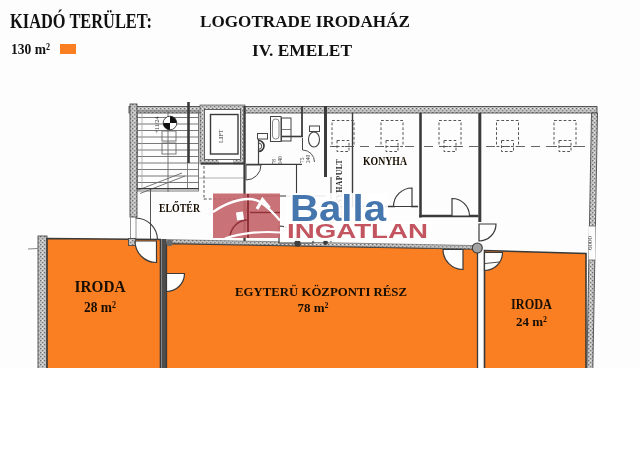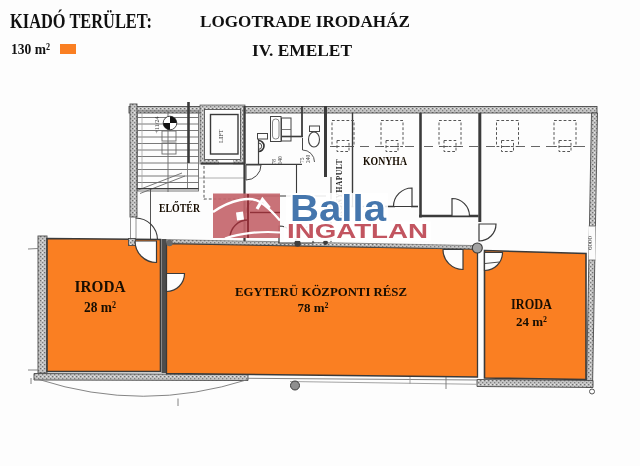--- a/index.html
+++ b/index.html
@@ -1,16 +1,16 @@
 <!DOCTYPE html>
 <html><head>
 <meta charset="utf-8">
 <style>
   html,body{margin:0;padding:0;background:#ffffff;}
-  .page{position:relative;width:640px;height:466px;background:#fdfdfd;overflow:hidden;
+  .page{position:relative;width:640px;height:368px;background:#fdfdfd;overflow:hidden;
         font-family:"Liberation Serif", serif;}
   svg{position:absolute;left:0;top:0;}
 </style>
 </head>
 <body>
 <div class="page">
 <svg width="640" height="466" viewBox="0 0 640 466">
 <defs>
   <pattern id="hatch" width="4" height="4" patternUnits="userSpaceOnUse">
     <rect width="4" height="4" fill="#c6c6c6"></rect>

